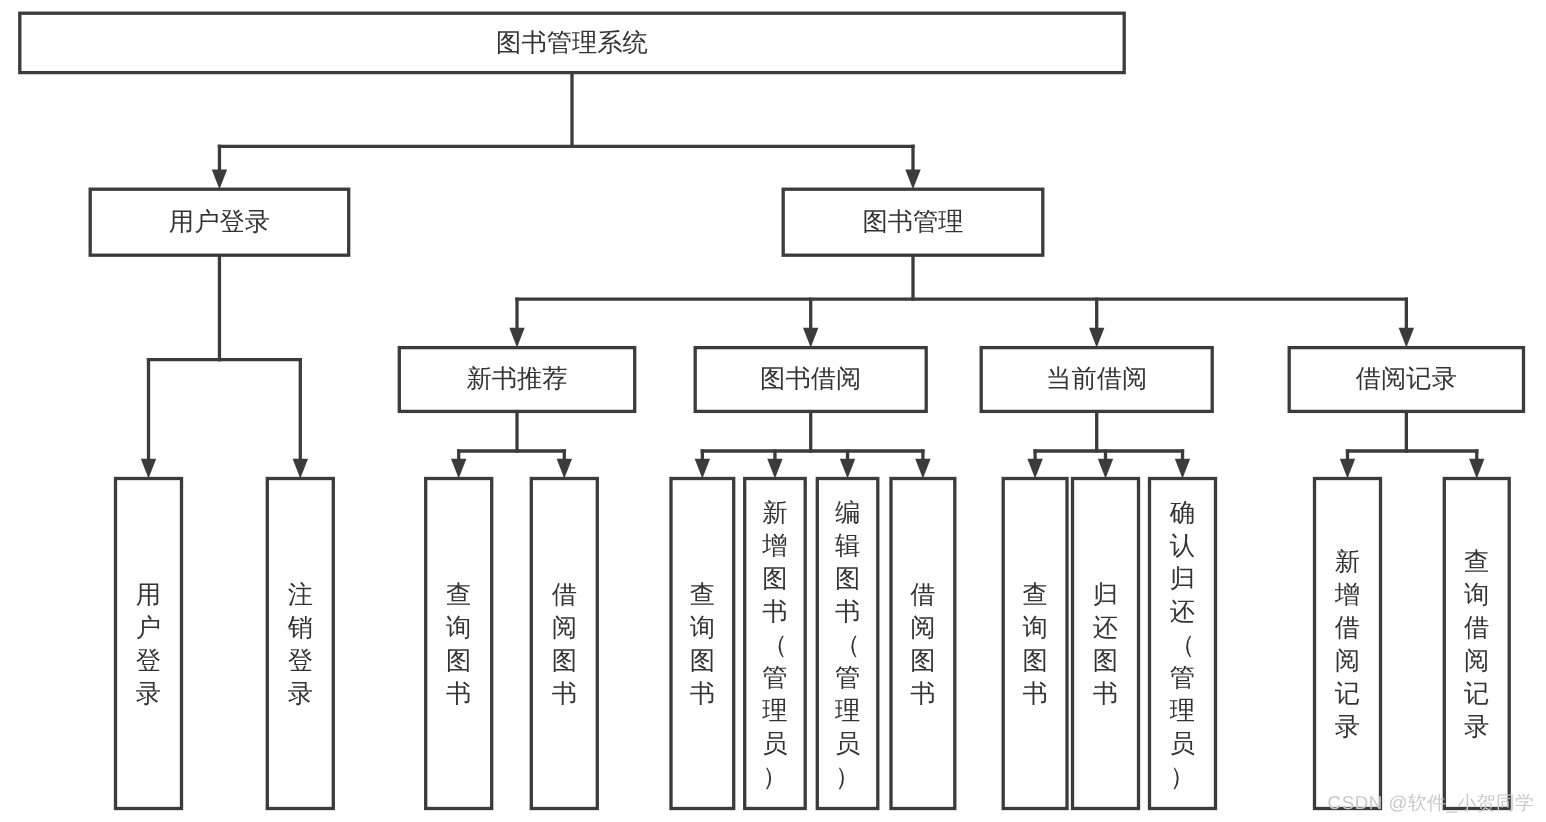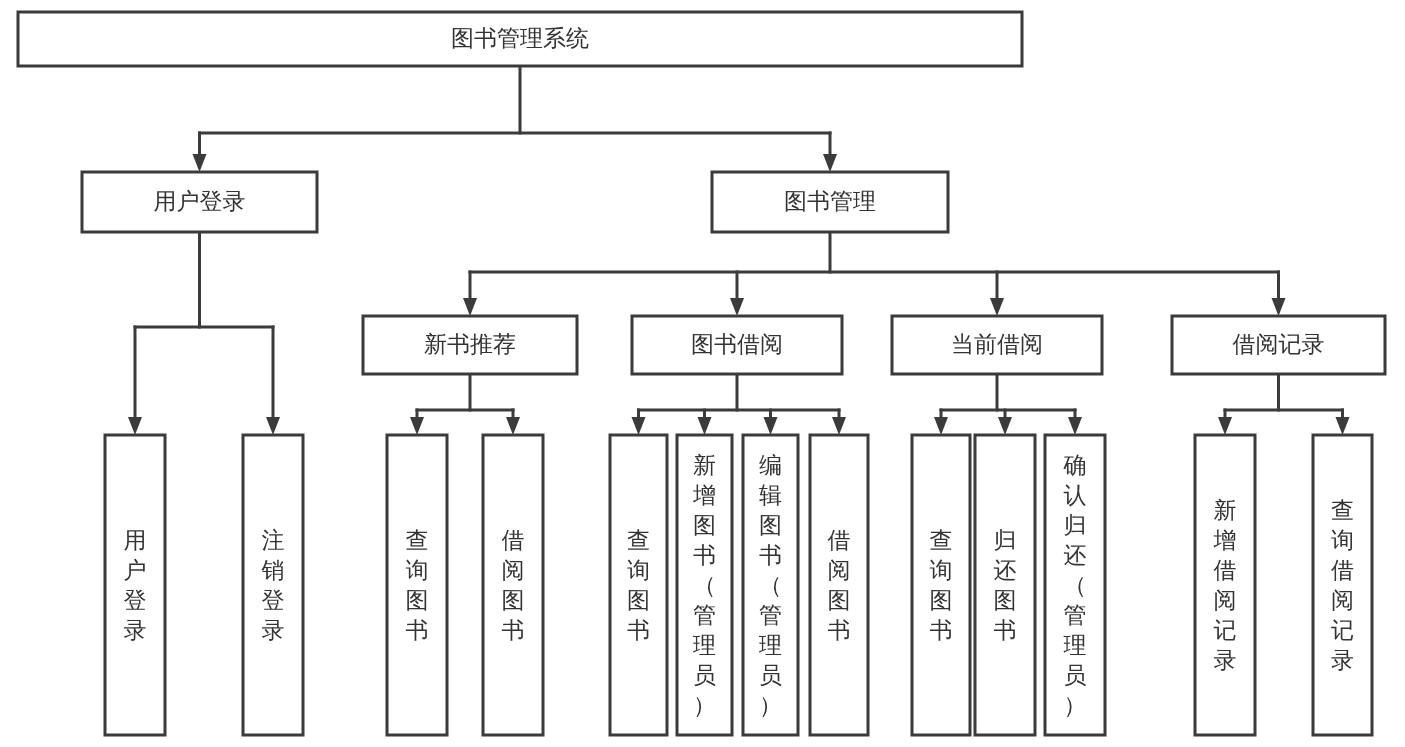--- a/index.html
+++ b/index.html
@@ -234,13 +234,14 @@
         <g>
           <text x="1342.5" y="518.4" class="leaf-label vchar">查</text>
           <text x="1342.5" y="548.4" class="leaf-label vchar">询</text>
           <text x="1342.5" y="578.4" class="leaf-label vchar">借</text>
           <text x="1342.5" y="608.4" class="leaf-label vchar">阅</text>
           <text x="1342.5" y="638.4" class="leaf-label vchar">记</text>
           <text x="1342.5" y="668.4" class="leaf-label vchar">录</text>
         </g>
       </g>
     </svg>
+  <div id="watermark">CSDN @软件_小贺同学</div>
 </div>
 
 </body></html>

